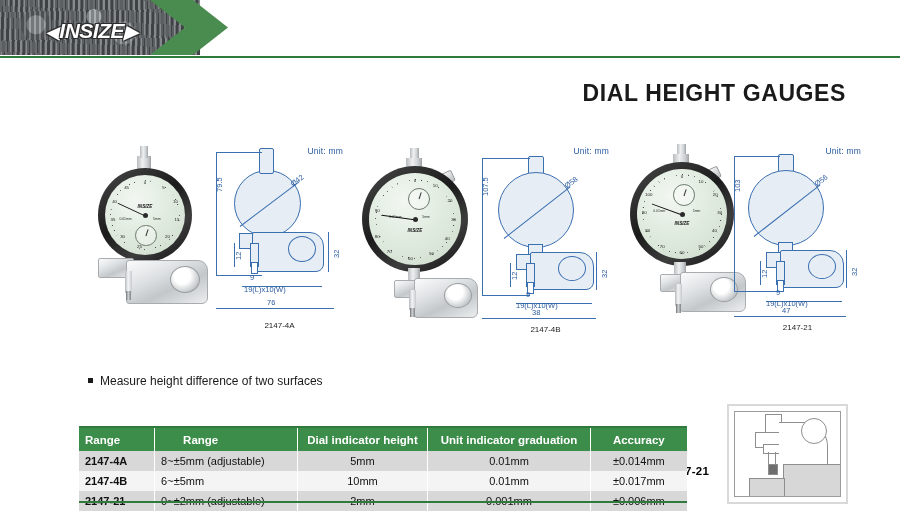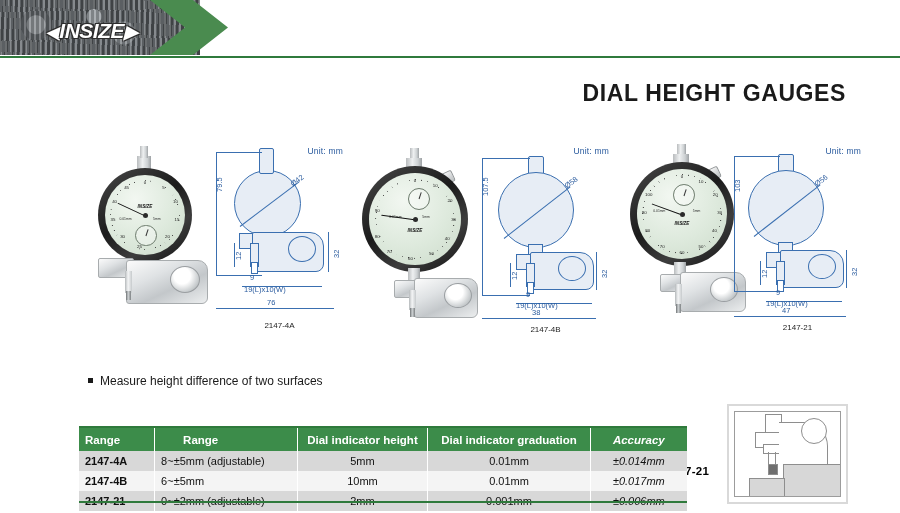--- a/index.html
+++ b/index.html
@@ -114,21 +114,21 @@
   }
   .spec-table th.lcell{text-align:left;}
   .spec-table td{
     font-size:11px;padding:2px 6px;text-align:center;height:16px;
     border-right:1px solid #fff;color:#111;
   }
   .spec-table td.code{font-weight:bold;text-align:left;}
   .spec-table td.lcell{text-align:left;}
   .spec-table tr.odd td{background:#d8d8d8;}
   .spec-table tr.even td{background:#f4f4f4;}
-  .spec-table th:last-child, .spec-table td:last-child{border-right:none;font-style:italic;}
+  .spec-table th:last-child, .spec-table td:last-child{border-right:none;}
   .tbl-top{position:absolute;left:79px;top:426px;width:608px;height:2px;background:#2f7a3c;}
   .tbl-bot{position:absolute;left:79px;top:501px;width:608px;height:2px;background:#2f7a3c;}
 
   
   .app-box{
     position:absolute;left:727px;top:404px;width:117px;height:96px;
     background:#fff;border:2px solid #d9d9d9;
   }
   .app-inner{position:absolute;inset:5px;border:1px solid #9c9c9c;background:#fff;overflow:hidden;}
   .a-part{position:absolute;background:#d7d7d7;border:1px solid #8e8e8e;}
@@ -345,21 +345,21 @@
   <span class="bullet-sq"></span><span>Measure height difference of two surfaces</span>
 </div>
 
 <div class="tbl-top"></div>
 <table class="spec-table">
   <thead>
     <tr>
       <th class="lcell" style="width:68px;">Range</th>
       <th class="lcell" style="width:120px;padding-left:28px;">Range</th>
       <th style="width:130px;">Dial indicator height</th>
-      <th style="width:165px;">Dial indicator graduation</th>
+      <th style="width:165px;">Unit indicator graduation</th>
       <th style="width:90px;">Accuracy</th>
     </tr>
   </thead>
   <tbody>
     <tr class="odd">
       <td class="code">2147-4A</td>
       <td class="lcell">8~±5mm (adjustable)</td>
       <td>5mm</td>
       <td>0.01mm</td>
       <td>±0.014mm</td>

